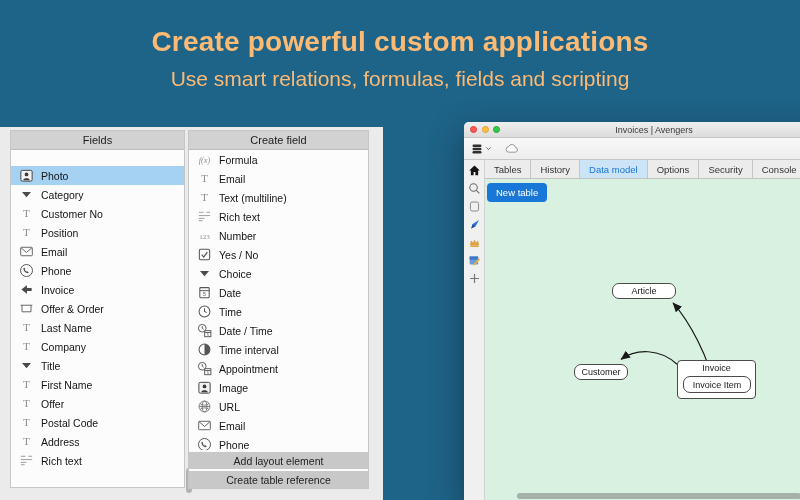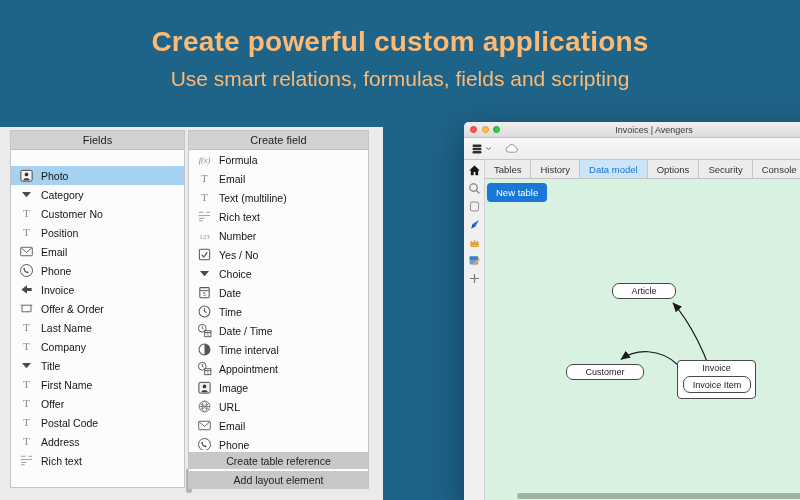--- a/index.html
+++ b/index.html
@@ -70,21 +70,21 @@
     border-right:1px solid #c6c6c6; white-space:nowrap; cursor:default; }
   .tab.selected { background:var(--tab-active-bg,#cbe4f8); color:var(--tab-active-text,#1a75d6); }
   .canvas { flex:1; background:var(--canvas-green,#d9f1e1); position:relative; min-height:0; }
   .new-table { position:absolute; left:2px; top:4px; height:19px; padding:0 9px;
     background:var(--accent-blue,#1877d7); color:#fff; font-size:9.5px; border:none;
     border-radius:4px; display:flex; align-items:center; font-family:inherit; }
   .entity { position:absolute; background:#fff; border:1px solid #4a4a4a; border-radius:7px;
     box-sizing:border-box; font-size:9px; color:#222; display:flex;
     align-items:center; justify-content:center; white-space:nowrap; }
   #entity-article  { left:127px; top:104px; width:64px; height:16px; }
-  #entity-customer { left:81px;  top:185px; width:78px; height:16px;text-align:right; }
+  #entity-customer { left:89px;  top:185px; width:54px; height:16px;text-align:right; }
   #entity-invoice  { left:192px; top:181px; width:79px; height:39px;
                      align-items:flex-start; padding-top:2px; border-radius:4px; }
   #entity-invoice-item { left:198px; top:197px; width:68px; height:17px; }
   .arrows { position:absolute; left:0; top:0; width:100%; height:100%; pointer-events:none; }
   .h-scroll { position:absolute; left:32px; bottom:1px; width:284px; height:6px;
     background:#a4b1ab; border-radius:3px; }
   .v-scroll { position:absolute; right:1px; top:264px; width:5px; height:46px;
     background:#c2cdc7; border-radius:2.5px; }
 </style>
 </head>
@@ -432,22 +432,22 @@
       <div class="row">
         <span class="icon">
           <svg viewBox="0 0 16 16">
             <circle cx="8" cy="8" r="6.4" fill="none" stroke="#4f4f4f"></circle>
             <path d="M5.3 4.9c-1 .9-.7 2.8.8 4.4 1.5 1.5 3.4 2 4.3 1l-1.3-1.6-1.1.3c-.7-.3-1.5-1.1-1.8-1.8l.4-1z" fill="#4f4f4f"></path>
           </svg>
         </span>
         <span class="label">Phone</span>
       </div>
     </div>
+  <div class="panel-btn">Add layout element</div>
   <div class="panel-btn">Create table reference</div>
-  <div class="panel-btn">Add layout element</div>
 </div>
 
 <div class="window">
   <div class="titlebar">
     <div class="traffic">
       <span class="light red"></span>
       <span class="light yellow"></span>
       <span class="light green"></span>
     </div>
     <span class="wtitle">Invoices | Avengers</span>

